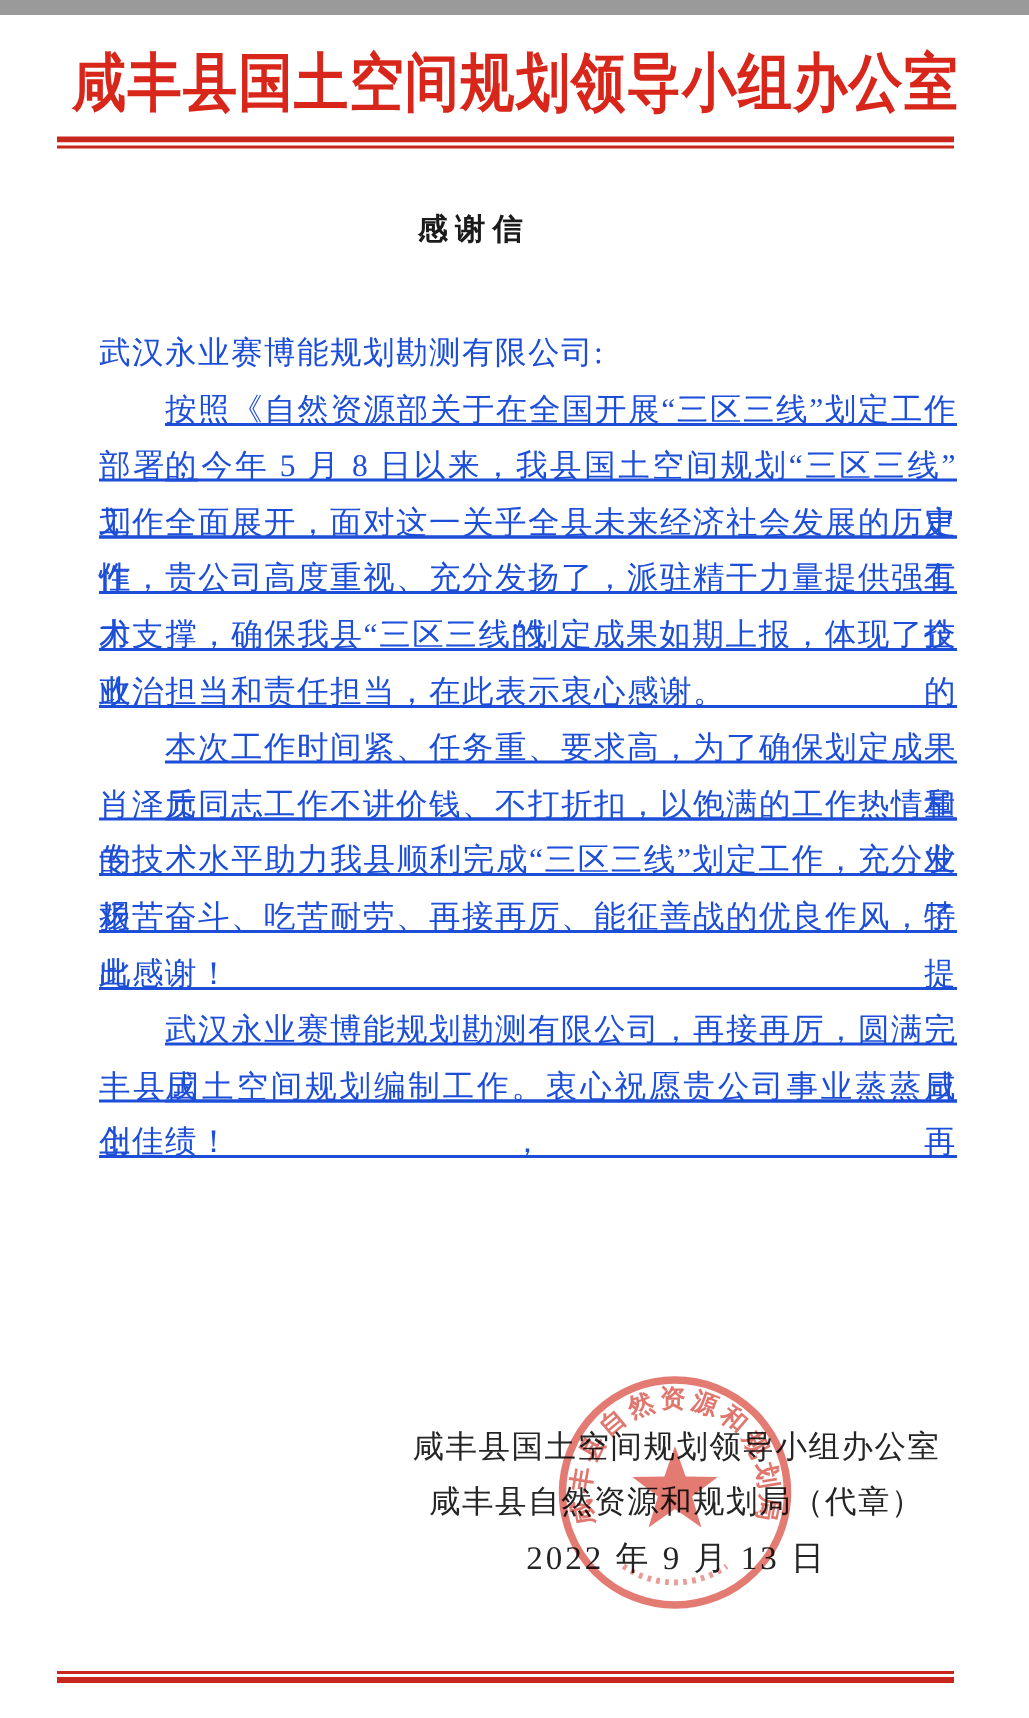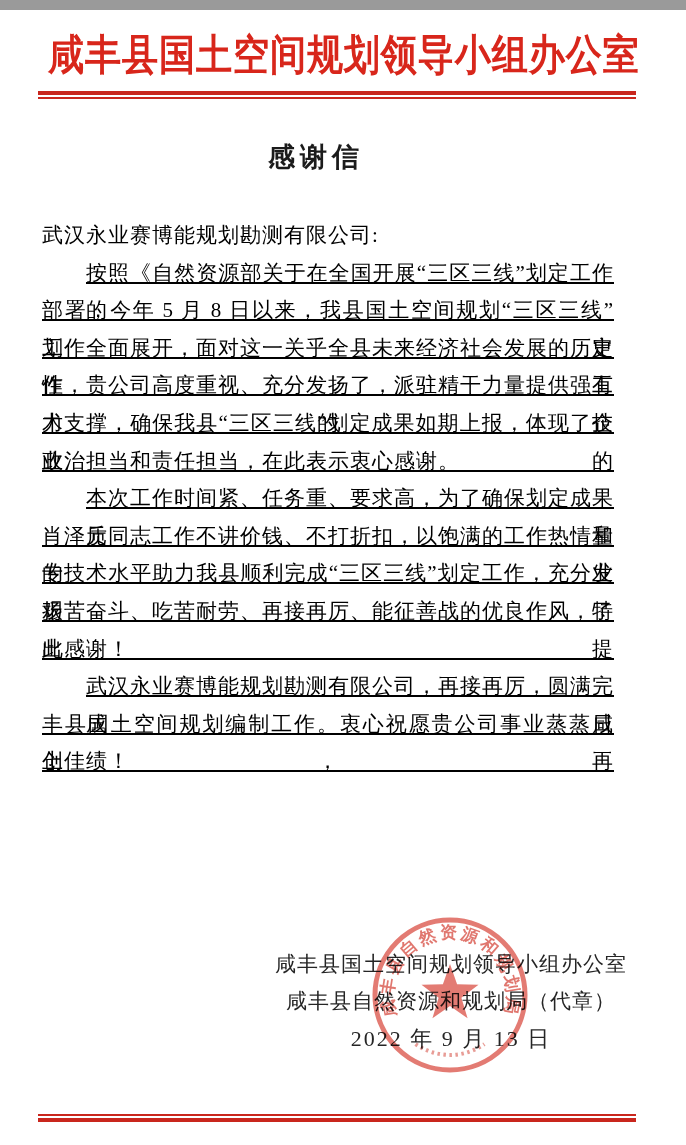--- a/index.html
+++ b/index.html
@@ -26,27 +26,27 @@
   .rule{position:absolute;left:38px;width:598px;}
   .rule-top{top:81px;}
   .rule-bottom{top:1104px;}
   .rule .bar-thick{height:4px;background:#c9261d;}
   .rule .bar-gap{height:2px;background:#ffffff;}
   .rule .bar-thin{height:2px;background:#c9261d;}
   
   .letter-title{
     position:absolute;top:129px;left:0;width:632px;
     text-align:center;
-    font-size:27px;font-weight:bold;color:#1b1b1b;
+    font-size:20px;font-weight:bold;color:#1b1b1b;
     letter-spacing:5px;
   }
   
   .body-block{
-    position:absolute;left:42px;top:207px;width:572px;
-    font-size:21px;color:#000000;letter-spacing:1px;
+    position:absolute;left:66px;top:207px;width:572px;
+    font-size:21px;color:#1d4ed8;letter-spacing:1px;
   }
   .body-block .line{
     height:37.6px;line-height:37.6px;
     overflow:visible;
     text-align:justify;text-align-last:left;
   }
   .body-block .line.fill{text-align-last:justify;text-decoration:underline;}
   .body-block .line.indent{padding-left:44px;}
   
   .signature{

